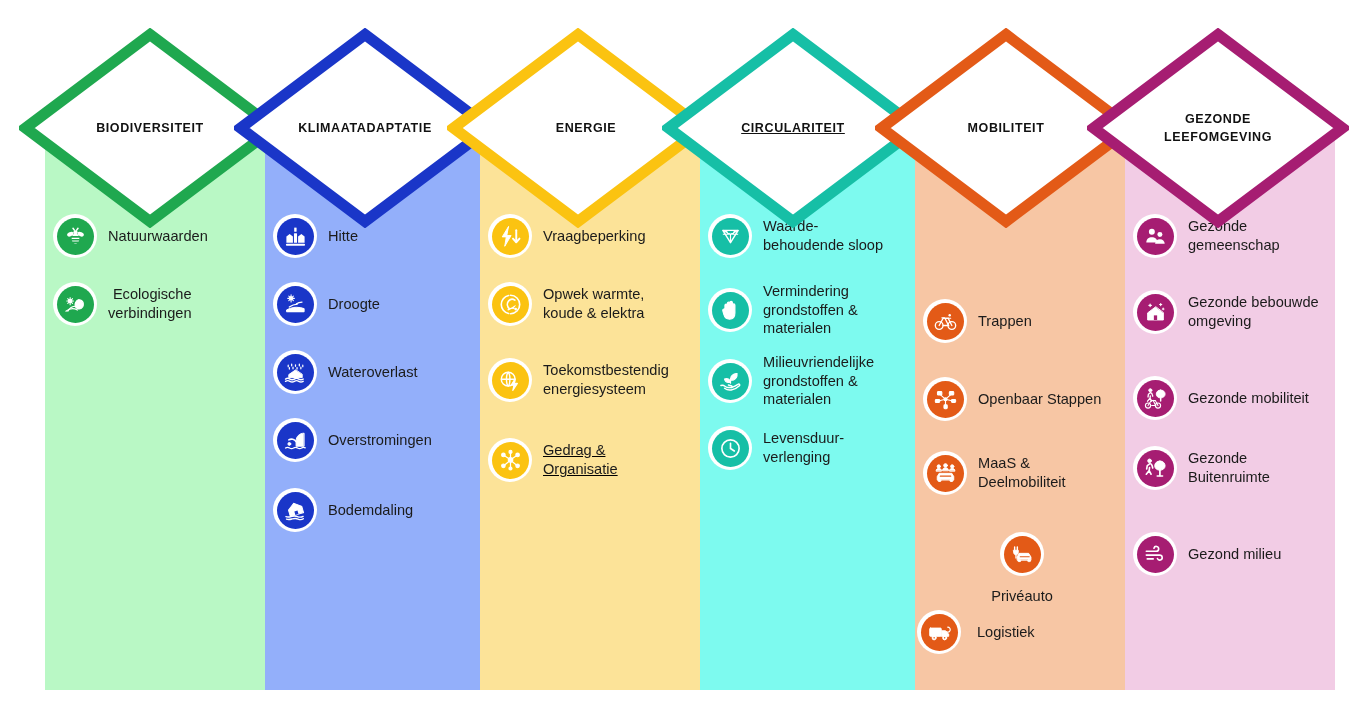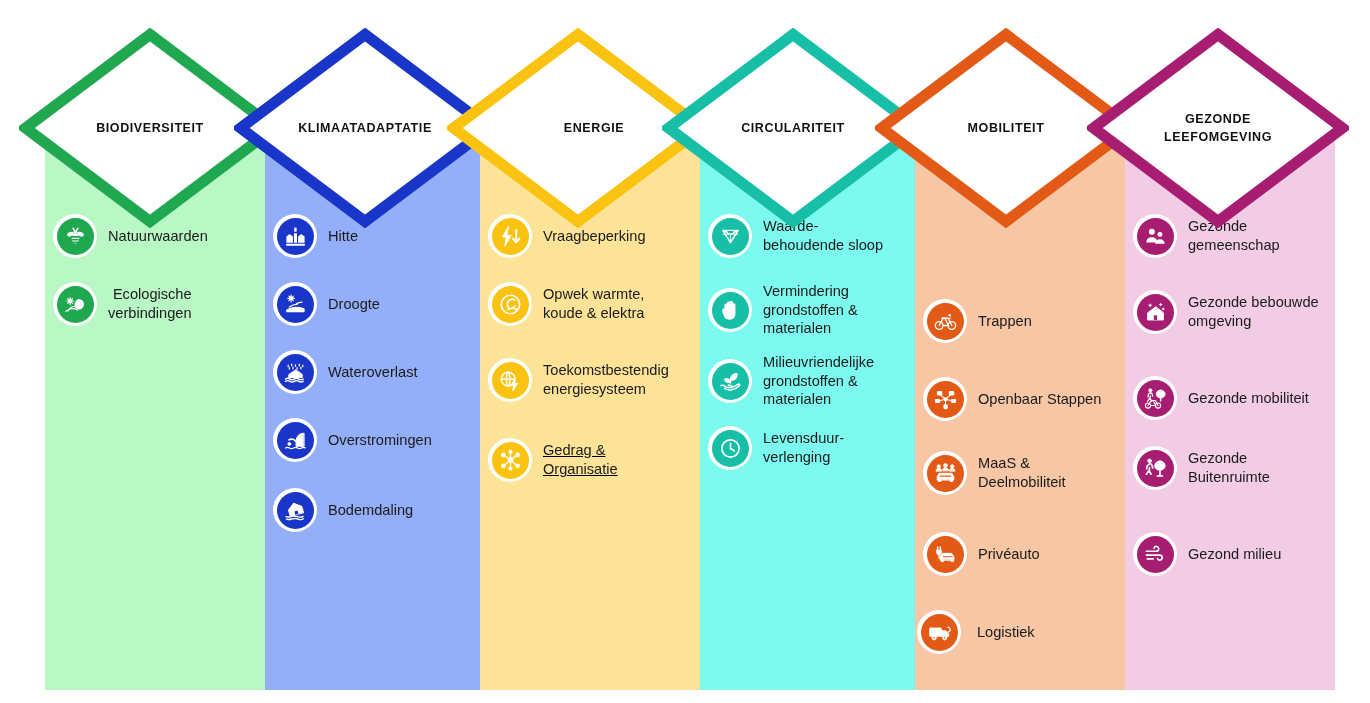--- a/index.html
+++ b/index.html
@@ -334,21 +334,21 @@
      <path d="M3.4 18.4v-3.2l2-3.4h13.2l2 3.4v3.2z"></path>
      <rect x="4.2" y="18.4" width="3.2" height="1.9" rx=".9"></rect>
      <rect x="16.6" y="18.4" width="3.2" height="1.9" rx=".9"></rect>
      <path d="M6.6 14.8h10.8" stroke="#E35A17" stroke-width="1.2"></path>
    </svg>
               </div>
             </div>
             <div class="item-label">MaaS &amp;
 Deelmobiliteit</div>
           </div>
-          <div class="item" style="left: 8px; top: 404px; width: 198px;">
+          <div class="item" style="left: 8px; top: 404px; width: 198px; flex-direction: column;">
             <div class="ico">
               <div class="ico-inner" style="background: rgb(227, 90, 23);">
                 <svg viewBox="0 0 24 24" fill="#fff" stroke="#fff" stroke-linecap="round">
      <path d="M6.4 17.6v-3l2-3.8h10l2.4 3.8v3z"></path>
      <rect x="7.2" y="17.6" width="3" height="1.8" rx=".8"></rect>
      <rect x="17.4" y="17.6" width="3" height="1.8" rx=".8"></rect>
      <path d="M9.6 14.4h9.4" stroke="#E35A17" stroke-width="1.1"></path>
      <path d="M3.8 4.2v3.2M6.6 4.2v3.2" stroke-width="1.5" fill="none"></path>
      <path d="M2.8 7.6h4.8v2.2c0 1.5-1 2.5-2.4 2.5s-2.4-1-2.4-2.5z"></path>
      <path d="M5.2 12.3v3.4" stroke-width="1.4" fill="none"></path>
@@ -463,27 +463,27 @@
       <div class="diamond-wrap" style="left: 234px; top: 28px; width: 262px; height: 200px;">
         <svg width="262" height="200" viewBox="0 0 262 200" style="position: absolute; left: 0px; top: 0px;">
           <polygon points="131,6.5 255.5,100 131,193.5 6.5,100" fill="#ffffff" stroke="#1A36C8" stroke-width="11" stroke-linejoin="miter"></polygon>
         </svg>
         <div class="diamond-label" style="left: 0px; top: 0px; width: 262px; height: 200px;">KLIMAATADAPTATIE</div>
       </div>
       <div class="diamond-wrap" style="left: 447px; top: 28px; width: 262px; height: 200px;">
         <svg width="262" height="200" viewBox="0 0 262 200" style="position: absolute; left: 0px; top: 0px;">
           <polygon points="131,6.5 255.5,100 131,193.5 6.5,100" fill="#ffffff" stroke="#FBC311" stroke-width="11" stroke-linejoin="miter"></polygon>
         </svg>
-        <div class="diamond-label" style="left: 16px; top: 0px; width: 262px; height: 200px;">ENERGIE</div>
+        <div class="diamond-label" style="left: 8px; top: 0px; width: 262px; height: 200px;">ENERGIE</div>
       </div>
       <div class="diamond-wrap" style="left: 662px; top: 28px; width: 262px; height: 200px;">
         <svg width="262" height="200" viewBox="0 0 262 200" style="position: absolute; left: 0px; top: 0px;">
           <polygon points="131,6.5 255.5,100 131,193.5 6.5,100" fill="#ffffff" stroke="#16BFA6" stroke-width="11" stroke-linejoin="miter"></polygon>
         </svg>
-        <div class="diamond-label" style="left: 0px; top: 0px; width: 262px; height: 200px;">CIRCULARITEIT</div>
+        <div class="diamond-label" style="left: 0px; top: 0px; width: 262px; height: 200px; text-decoration: underline;">CIRCULARITEIT</div>
       </div>
       <div class="diamond-wrap" style="left: 875px; top: 28px; width: 262px; height: 200px;">
         <svg width="262" height="200" viewBox="0 0 262 200" style="position: absolute; left: 0px; top: 0px;">
           <polygon points="131,6.5 255.5,100 131,193.5 6.5,100" fill="#ffffff" stroke="#E35A17" stroke-width="11" stroke-linejoin="miter"></polygon>
         </svg>
         <div class="diamond-label" style="left: 0px; top: 0px; width: 262px; height: 200px;">MOBILITEIT</div>
       </div>
       <div class="diamond-wrap" style="left: 1087px; top: 28px; width: 262px; height: 200px;">
         <svg width="262" height="200" viewBox="0 0 262 200" style="position: absolute; left: 0px; top: 0px;">
           <polygon points="131,6.5 255.5,100 131,193.5 6.5,100" fill="#ffffff" stroke="#A61D72" stroke-width="11" stroke-linejoin="miter"></polygon>

